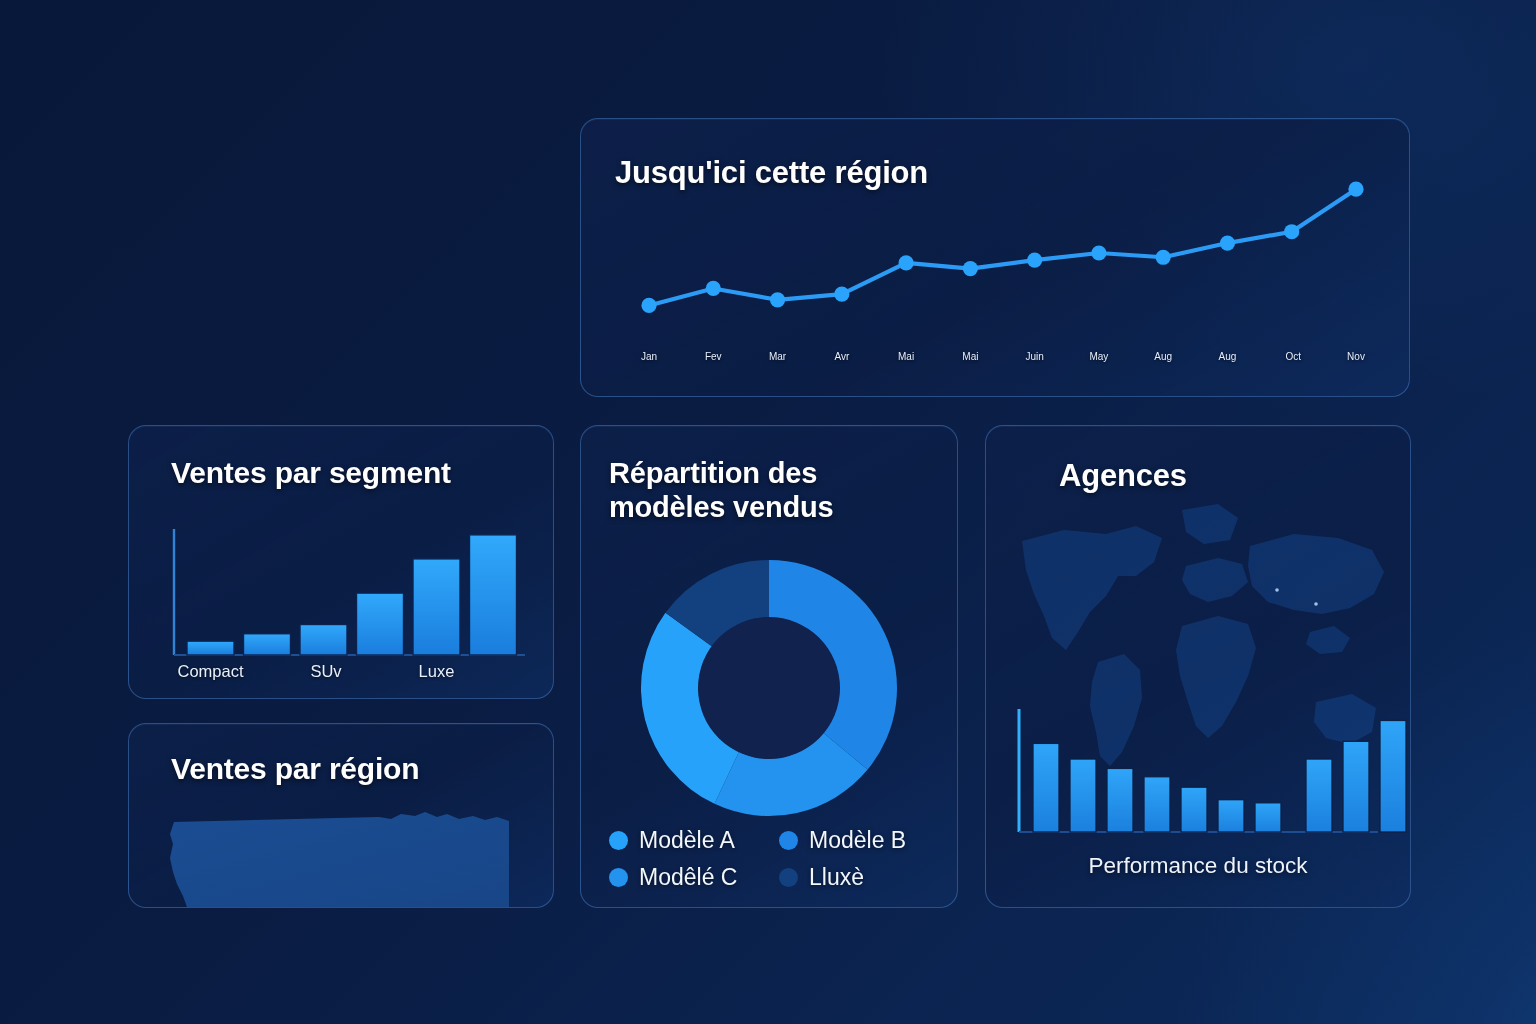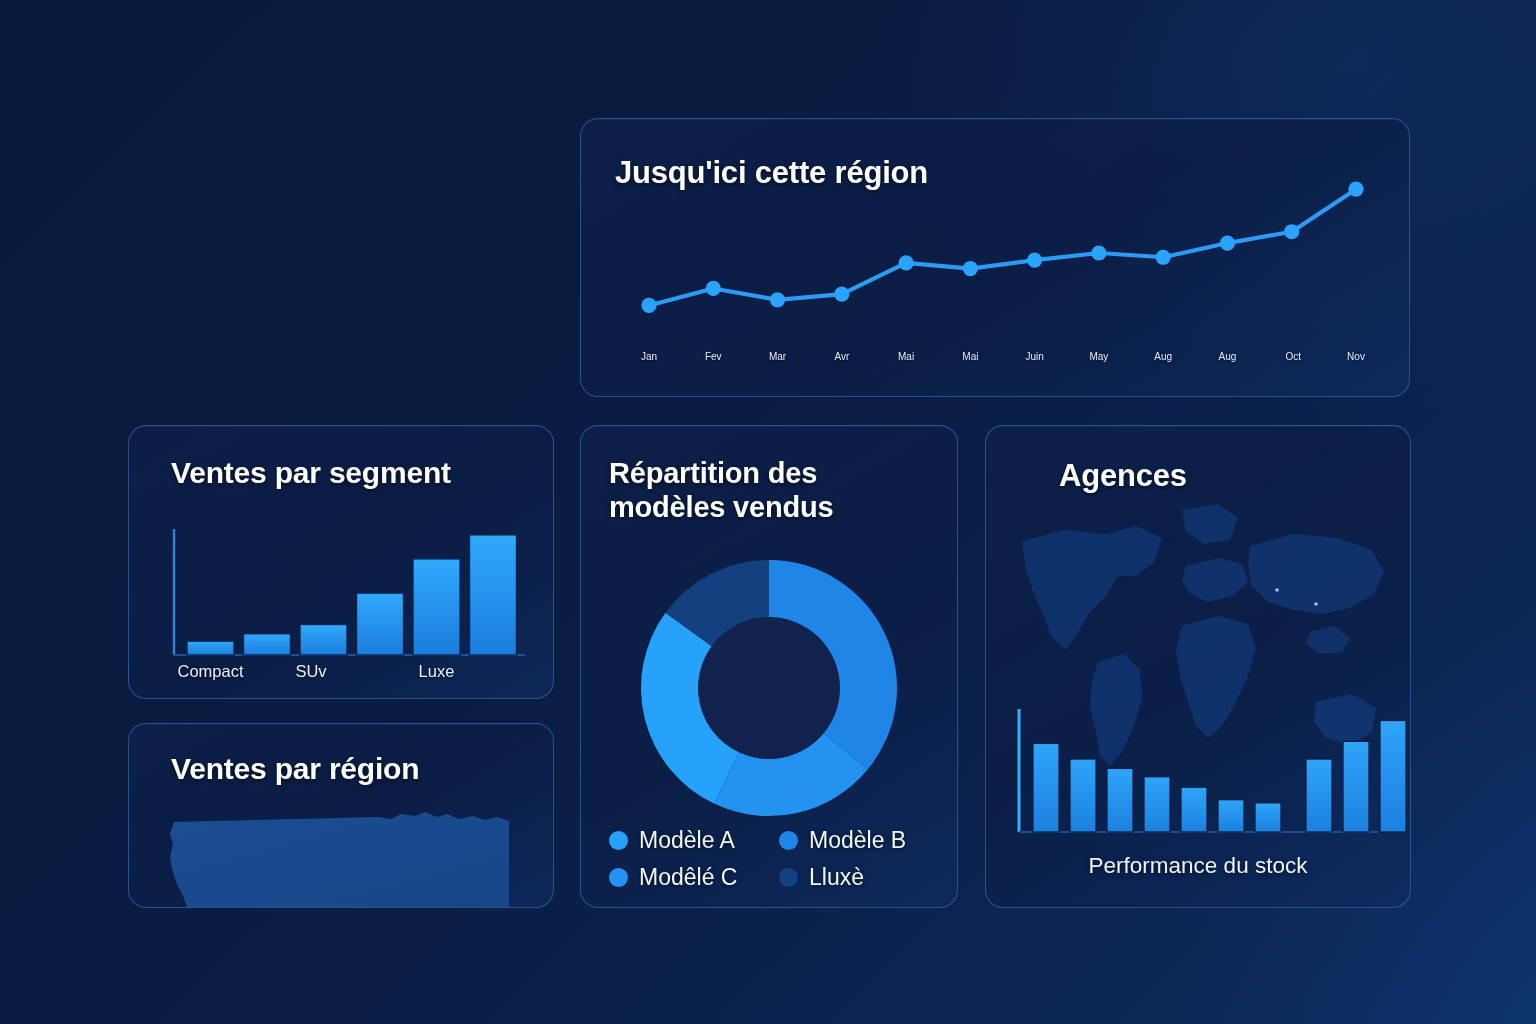--- a/index.html
+++ b/index.html
@@ -154,21 +154,21 @@
           <rect x="58" y="215.13793103448276" width="47" height="13.862068965517242" fill="url(#segGrad)" stroke="#0c2350" stroke-width="1.4"></rect>
           <rect x="114.5" y="207.7448275862069" width="47" height="21.255172413793105" fill="url(#segGrad)" stroke="#0c2350" stroke-width="1.4"></rect>
           <rect x="171" y="198.50344827586207" width="47" height="30.496551724137934" fill="url(#segGrad)" stroke="#0c2350" stroke-width="1.4"></rect>
           <rect x="227.5" y="167.08275862068967" width="47" height="61.91724137931034" fill="url(#segGrad)" stroke="#0c2350" stroke-width="1.4"></rect>
           <rect x="284" y="132.8896551724138" width="47" height="96.1103448275862" fill="url(#segGrad)" stroke="#0c2350" stroke-width="1.4"></rect>
           <rect x="340.5" y="108.86206896551724" width="47" height="120.13793103448276" fill="url(#segGrad)" stroke="#0c2350" stroke-width="1.4"></rect>
         </g>
     </svg>
     <div id="seg-labels">
         <div class="seg-label" style="left: 35.5px; width: 92px; text-align: center;">Compact</div>
-        <div class="seg-label" style="left: 136px; width: 92px; text-align: center;">SUv</div>
+        <div class="seg-label" style="left: 151px; width: 92px; text-align: center;">SUv</div>
         <div class="seg-label" style="left: 261.5px; width: 92px; text-align: center;">Luxe</div>
       </div>
   </div>
 
   <div class="card" id="region-card">
     <div class="card-title" id="region-title">Ventes par région</div>
     <svg id="region-map" viewBox="0 0 424 183" preserveAspectRatio="none">
       <defs>
         <linearGradient id="regGrad" x1="0" y1="0" x2="1" y2="1">
           <stop offset="0%" stop-color="#1c4f96"></stop>

